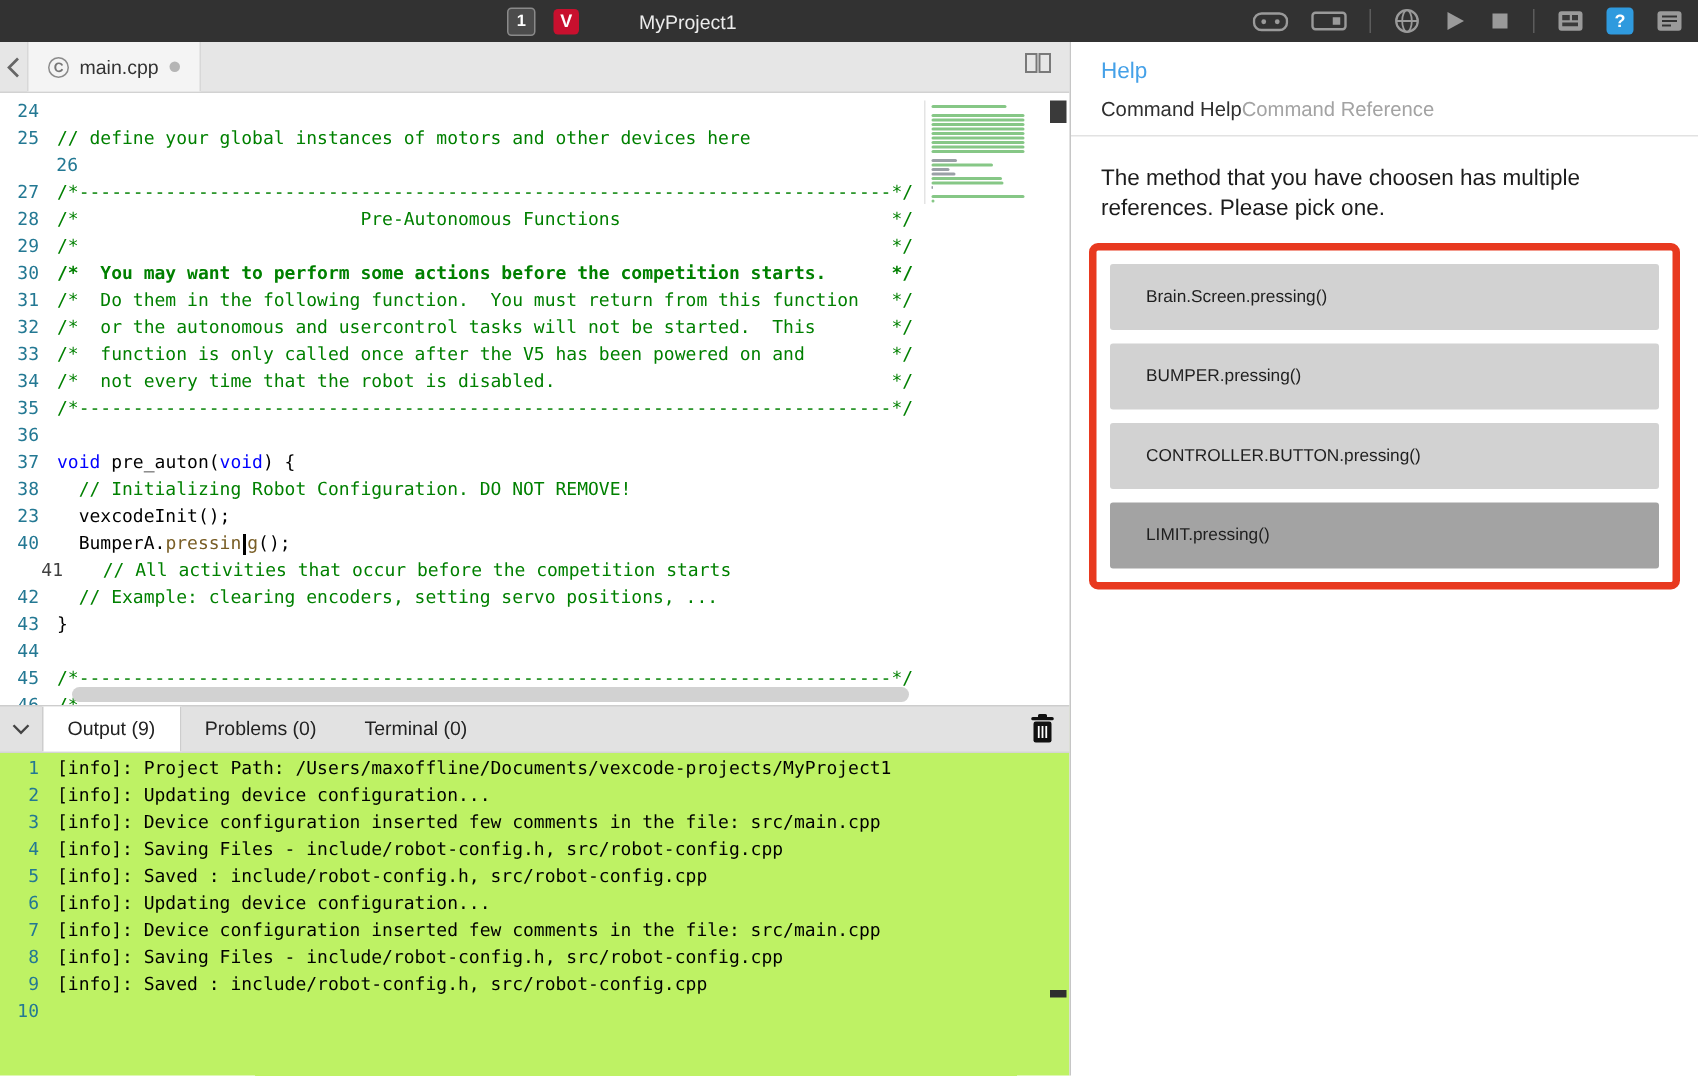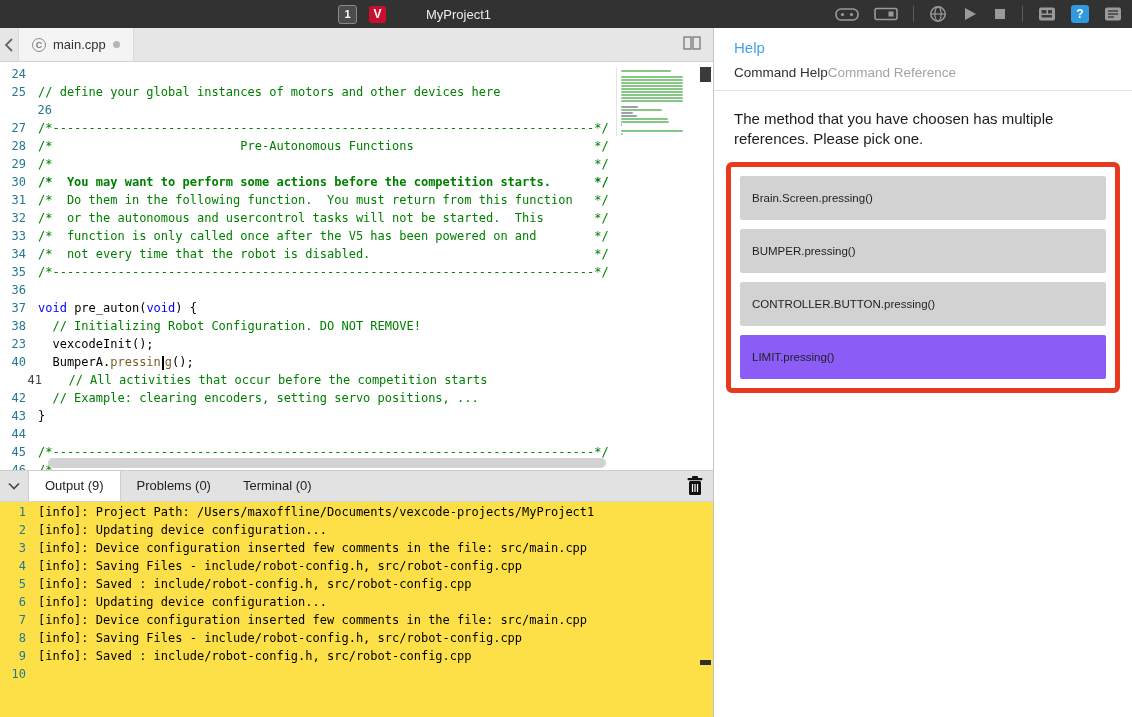--- a/index.html
+++ b/index.html
@@ -30,40 +30,40 @@
   .code-lines{position:absolute;left:0;top:2px;right:95px;}
   .code-row{display:flex;height:18px;font-family:"DejaVu Sans Mono",monospace;font-size:12px;line-height:18px;white-space:pre;}
   .gutter-num{flex:none;width:26px;text-align:right;padding-right:12px;}
   .minimap{position:absolute;top:4px;right:16px;width:72px;padding:0 4px;border-left:1px solid #e4e4e4;background:#fff;}
   .mini-row{height:2px;margin-bottom:1px;border-radius:1px;}
   .v-thumb{position:absolute;top:4px;right:2px;width:11px;height:15px;background:#3a3a3a;cursor:grab;}
   .h-scroll{position:absolute;left:48px;bottom:2px;width:558px;height:10px;background:#d2d2d2;border-radius:5px;cursor:grab;}
   .caret{display:inline-block;width:2px;height:14px;background:#000;vertical-align:middle;margin:0 1px;}
 
   
-  .bottom-panel{position:absolute;left:0;top:470px;width:713px;height:247px;background:#fde047;}
+  .bottom-panel{position:absolute;left:0;top:470px;width:713px;height:247px;background:#bef264;}
   .panel-tabbar{position:relative;height:32px;background:#e2e2e2;border-top:1px solid #cdcdcd;border-bottom:1px solid #d5d5d5;display:flex;align-items:center;box-sizing:border-box;}
   .collapse-chevron{width:28px;display:flex;justify-content:center;cursor:pointer;}
   .panel-tab{height:30px;line-height:30px;padding:0 16px;font-size:13px;color:#222;cursor:pointer;}
   .panel-tab.active{background:#fff;border-left:1px solid #cdcdcd;border-right:1px solid #cdcdcd;}
   .trash-btn{position:absolute;right:8px;top:4px;cursor:pointer;}
   .output-lines{position:absolute;left:0;top:33px;right:0;}
   .output-row{display:flex;height:18px;font-family:"DejaVu Sans Mono",monospace;font-size:12px;line-height:18px;white-space:pre;color:#000;}
   .out-thumb{position:absolute;right:2px;top:190px;width:11px;height:5px;background:#2e2e2e;cursor:grab;}
 
   
   .help-panel{position:absolute;left:713px;top:28px;width:419px;height:689px;background:#fff;border-left:1px solid #c6c6c6;box-sizing:border-box;}
   .help-title{padding:11px 20px 9px;font-size:15px;}
   .help-tabs{display:flex;padding:0 20px 10px;border-bottom:1px solid #e2e2e2;}
   .help-tab{font-size:13.5px;cursor:pointer;}
   .help-tab.active{color:#2f2f2f;}
   .help-tab.inactive{color:#a3a3a3;}
   .help-message{margin:18px 20px 14px;font-size:15px;color:#1c1c1c;line-height:1.3;width:360px;}
   .options-box{margin:0 12px;border:5px solid #e8391f;border-radius:6px;padding:9px;}
-  .option{border-radius:2px;height:44px;display:flex;align-items:center;padding:0 12px;font-size:11.5px;color:#1f1f1f;margin-bottom:9px;cursor:pointer;}
+  .option{border-radius:2px;height:44px;display:flex;align-items:center;padding:0 24px;font-size:11.5px;color:#1f1f1f;margin-bottom:9px;cursor:pointer;}
   .option:last-child{margin-bottom:0;}
 </style>
 </head>
 <body>
 
 <header class="topbar" style="background: rgb(50, 50, 50);">
   <div class="topbar-center">
     <div class="slot-icon">
         <span>1</span>
       </div>
@@ -240,16 +240,16 @@
   <div class="help-tabs">
     <span class="help-tab active">Command Help</span>
     <span class="help-tab inactive">Command Reference</span>
   </div>
   <p class="help-message">The method that you have choosen has multiple references. Please pick one.</p>
   <div class="options-box" style="border-color: rgb(232, 57, 31);">
     <div>
         <div class="option" style="background: rgb(210, 210, 210);">Brain.Screen.pressing()</div>
         <div class="option" style="background: rgb(210, 210, 210);">BUMPER.pressing()</div>
         <div class="option" style="background: rgb(210, 210, 210);">CONTROLLER.BUTTON.pressing()</div>
-        <div class="option" style="background: #8b5cf6;">LIMIT.pressing()</div>
+        <div class="option" style="background: #a3a3a3;">LIMIT.pressing()</div>
       </div>
   </div>
 </div>
 
 </body></html>

